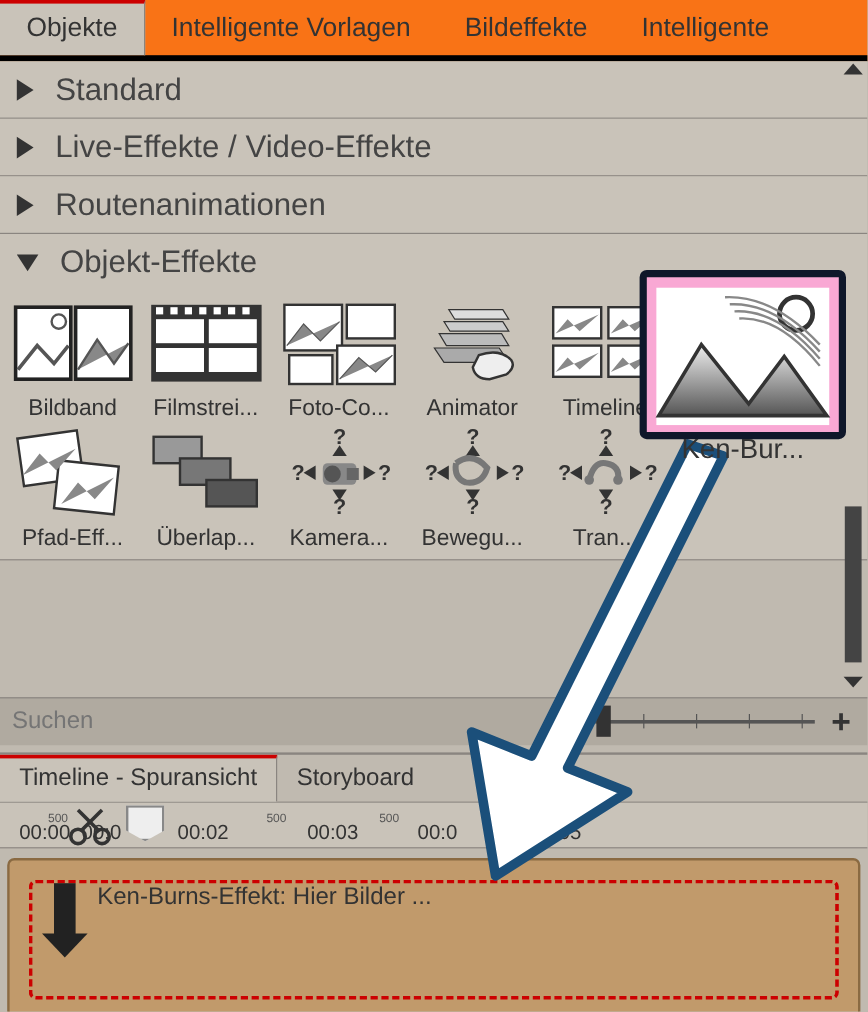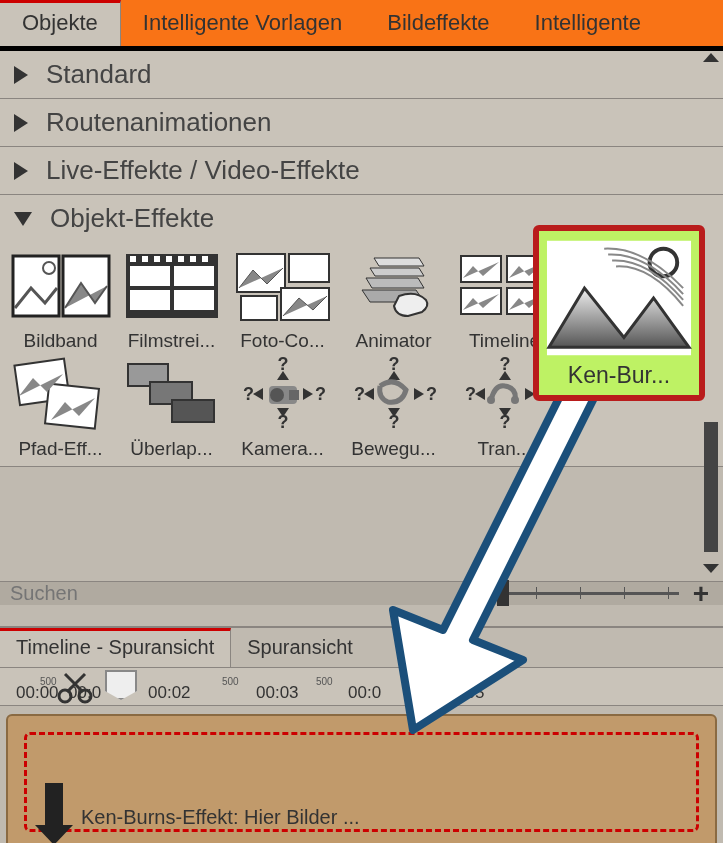--- a/index.html
+++ b/index.html
@@ -17,41 +17,41 @@
 .accordion-header span.title{font-size:26px;color:#444}
 .effects-grid{display:flex;flex-wrap:wrap;padding:6px 8px;gap:4px 6px}
 .effect-item{width:105px;display:flex;flex-direction:column;align-items:center;cursor:pointer}
 .effect-icon{width:100px;height:76px;display:flex;align-items:center;justify-content:center}
 .effect-label{font-size:19px;color:#333;margin-top:6px;white-space:nowrap;overflow:hidden;text-overflow:ellipsis;width:100%;text-align:center}
 .scrollbar-v{position:absolute;right:2px;top:2px;width:20px;height:520px;display:flex;flex-direction:column;align-items:center}
 .sb-arrow{width:0;height:0;border-left:8px solid transparent;border-right:8px solid transparent}
 .sb-arrow.up{border-bottom:9px solid #333;margin-bottom:6px}
 .sb-arrow.down{border-top:9px solid #333;margin-top:6px}
 .sb-thumb{width:14px;flex:0 0 130px;background:#444;margin-top:auto;margin-bottom:6px}
-.search-row{display:flex;align-items:center;background:#b0aaa0;border-top:1px solid #8a8580;height:24px}
+.search-row{display:flex;align-items:center;background:#b0aaa0;border-top:1px solid #8a8580;height:40px}
 .search-row input{flex:1;background:transparent;border:none;padding:8px 10px;font-size:20px;color:#555;outline:none}
 .plus-icon{font-size:28px;font-weight:bold;color:#333;padding:0 14px;cursor:pointer}
 .slider-wrap{width:220px;position:relative;height:40px;display:flex;align-items:center}
 .slider-track{width:100%;height:3px;background:#555;position:relative}
 .slider-thumb{position:absolute;left:38px;top:-12px;width:12px;height:26px;background:#333}
 .slider-tick{position:absolute;top:-5px;width:1px;height:12px;background:#555}
-.timeline-tabs{display:flex;background:#c0bab0;border-top:2px solid #8a8580;border-bottom:1px solid #8a8580;margin-top:21px}
+.timeline-tabs{display:flex;background:#c0bab0;border-top:2px solid #8a8580;border-bottom:1px solid #8a8580;margin-top:6px}
 .ttab{padding:8px 16px;font-size:20px;color:#333;cursor:pointer}
 .ttab.active{border-top:3px solid #cc0000;background:#c9c3b9;border-right:1px solid #8a8580;padding-top:5px}
 .ruler{height:38px;background:#c9c3b9;position:relative;border-bottom:1px solid #8a8580;overflow:hidden}
 .ruler-label{position:absolute;bottom:2px;font-size:17px;color:#333}
 .ruler-subtick{position:absolute;bottom:18px;font-size:10px;color:#555}
 .scissors{position:absolute;left:54px;top:2px;width:42px;height:34px;display:flex;align-items:center;justify-content:center;font-size:24px}
 .marker{position:absolute;left:105px;top:2px;width:32px;height:30px;background:#eee;border:2px solid #888;clip-path:polygon(0 0,100% 0,100% 70%,50% 100%,0 70%)}
 .drop-zone{margin:8px 6px;height:136px;background:#c19a6b;border:2px solid #8a6a42;border-radius:6px;padding:16px;display:flex;align-items:center}
-.drop-inner{border:3px dashed #cc0000;border-radius:6px;flex:1;height:100%;display:flex;align-items:flex-end;padding:0 18px}
+.drop-inner{border:3px dashed #cc0000;border-radius:6px;flex:1;height:100%;display:flex;align-items:flex-start;padding:0 18px}
 .down-arrow{width:18px;height:46px;background:#222;position:relative;margin-right:18px}
 .down-arrow::after{content:"";position:absolute;left:-10px;bottom:-16px;border-left:19px solid transparent;border-right:19px solid transparent;border-top:20px solid #222}
 .drop-text{font-size:20px;color:#333}
-.overlay-card{position:absolute;right:18px;top:225px;width:172px;height:176px;background:#bef264;border:6px solid #b91c1c;border-radius:6px;display:flex;flex-direction:column;align-items:center;padding:6px;z-index:50}
+.overlay-card{position:absolute;right:18px;top:225px;width:172px;height:141px;background:#f9a8d4;border:6px solid #0f172a;border-radius:6px;display:flex;flex-direction:column;align-items:center;padding:6px;z-index:50}
 .overlay-card .big-icon{flex:1;width:100%;display:flex;align-items:center;justify-content:center}
 .overlay-card .big-label{font-size:23px;color:#333;margin-top:4px}
 .overlay-arrow{position:absolute;right:100px;top:360px;z-index:49}
 svg.icon{width:100%;height:100%}
 </style>
 </head>
 <body>
 
 <div class="tab-bar">
   <div class="tab active">Objekte</div>
@@ -64,27 +64,27 @@
   <div class="accordion-wrap">
     <div class="accordion-item">
       <div class="accordion-header">
         <div class="tri right"></div>
         <span class="title">Standard</span>
       </div>
     </div>
     <div class="accordion-item">
       <div class="accordion-header">
         <div class="tri right"></div>
-        <span class="title">Routenanimationen</span>
+        <span class="title">Live-Effekte / Video-Effekte</span>
       </div>
     </div>
     <div class="accordion-item">
       <div class="accordion-header">
         <div class="tri right"></div>
-        <span class="title">Live-Effekte / Video-Effekte</span>
+        <span class="title">Routenanimationen</span>
       </div>
     </div>
     <div class="accordion-item">
       <div class="accordion-header">
         <div class="tri down"></div>
         <span class="title">Objekt-Effekte</span>
       </div>
       <div class="effects-grid">
 
         <div class="effect-item">
@@ -268,21 +268,21 @@
       <div class="slider-tick" style="left:55%"></div>
       <div class="slider-tick" style="left:75%"></div>
       <div class="slider-tick" style="left:95%"></div>
     </div>
   </div>
   <div class="plus-icon">+</div>
 </div>
 
 <div class="timeline-tabs">
   <div class="ttab active">Timeline - Spuransicht</div>
-  <div class="ttab">Spuransicht</div>
+  <div class="ttab">Storyboard</div>
 </div>
 
 <div class="ruler">
   <span class="ruler-label" style="left:16px">00:00</span>
   <span class="ruler-subtick" style="left:40px">500</span>
   <span class="ruler-label" style="left:68px">00:0</span>
   <span class="ruler-label" style="left:148px">00:02</span>
   <span class="ruler-subtick" style="left:222px">500</span>
   <span class="ruler-label" style="left:256px">00:03</span>
   <span class="ruler-subtick" style="left:316px">500</span>

